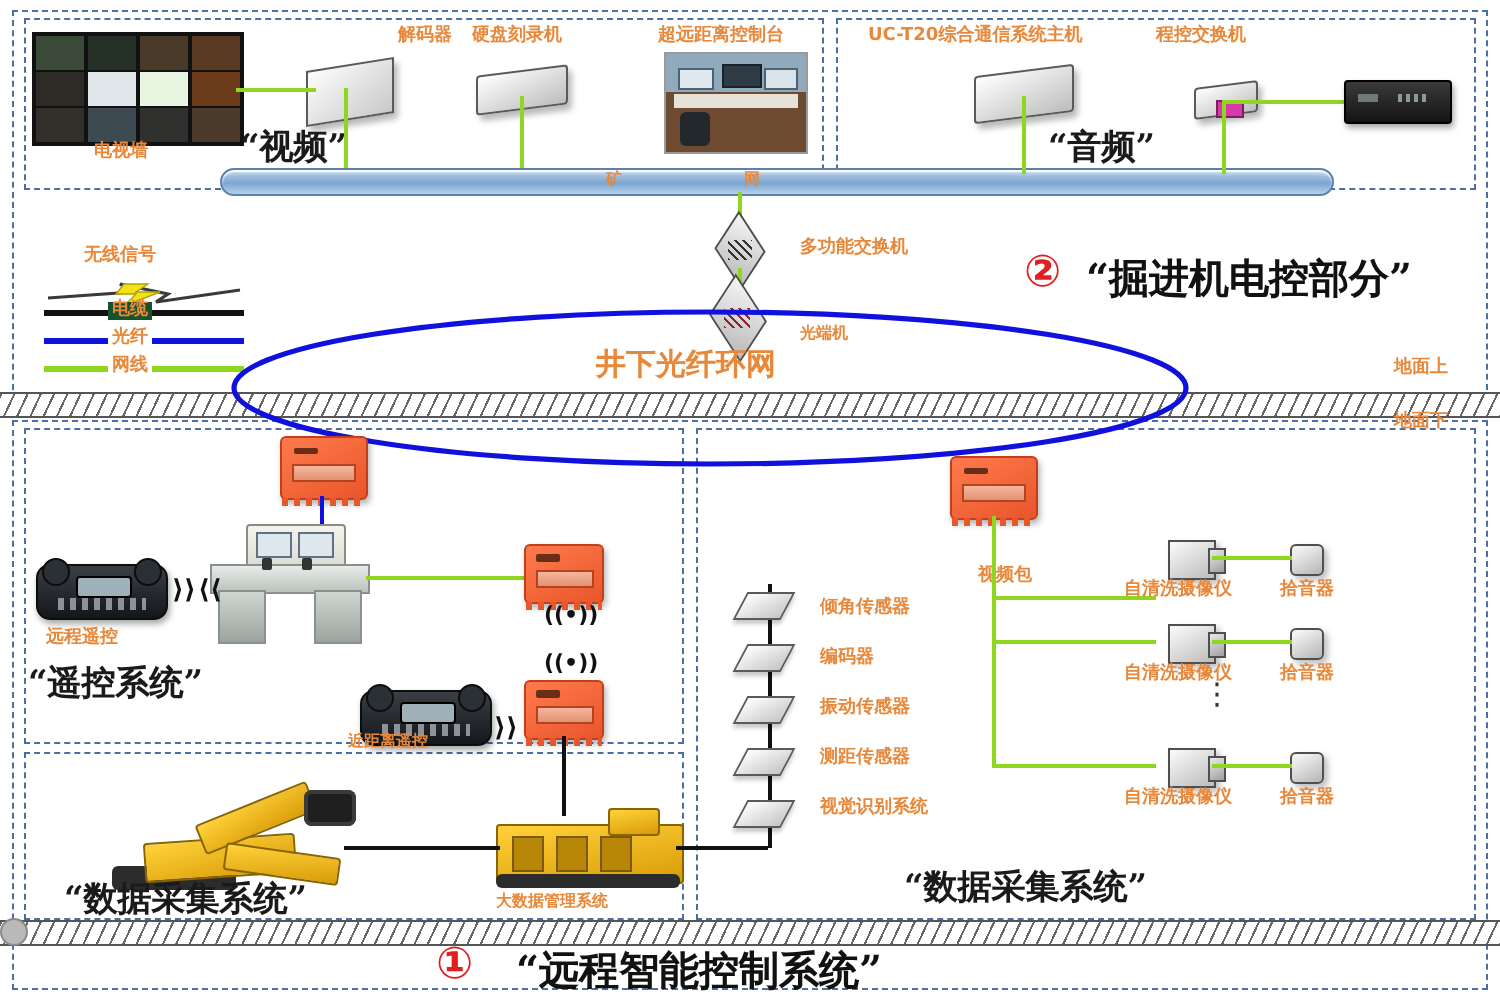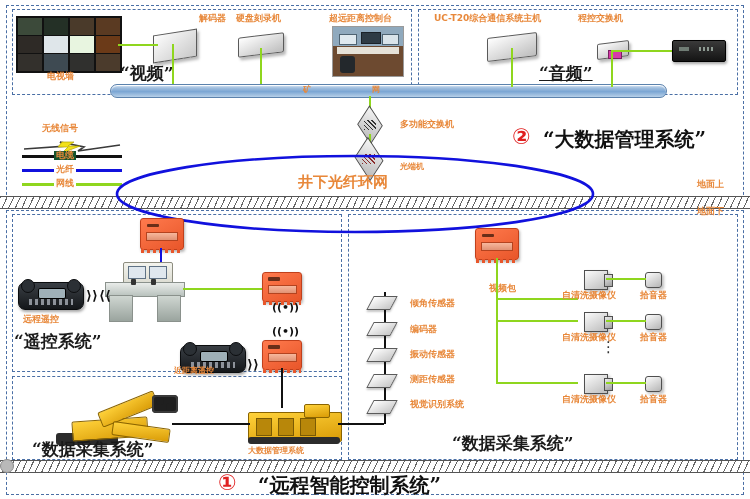--- a/index.html
+++ b/index.html
@@ -201,40 +201,40 @@
   <div class="line-v" style="left:611px;top:52px;height:35px;"></div>
   <div class="line-h" style="left:611px;top:50px;width:75px;"></div>
 
   <div class="abs" style="left:672px;top:40px;width:52px;height:20px;background:linear-gradient(180deg,#3a3a3a,#141414);
               border:1px solid #000;border-radius:2px;box-shadow:1px 2px 3px rgba(0,0,0,.35);">
     <div class="abs" style="left:6px;top:6px;width:10px;height:4px;background:#6f7c74;"></div>
     <div class="abs" style="left:26px;top:6px;width:14px;height:4px;
          background:repeating-linear-gradient(90deg,#8d9a92 0 2px,transparent 2px 4px);"></div>
   </div>
 
-  <div class="title-cn" style="left:539px;top:62px;text-decoration:underline;">“音频”</div>
+  <div class="title-cn" style="left:524px;top:62px;">“音频”</div>
 
   <div class="line-v" style="left:369px;top:96px;height:25px;"></div>
   <div class="switchcube" style="left:358px;top:114px;width:24px;height:22px;">
     <div class="face"></div>
     <div class="abs" style="left:6px;top:6px;width:12px;height:10px;
          background:repeating-linear-gradient(45deg,#333 0 1px,transparent 1px 3px);"></div>
   </div>
   <div class="lbl lbl-org" style="left:400px;top:120px;">多功能交换机</div>
 
   <div class="line-v" style="left:369px;top:134px;height:26px;"></div>
   <div class="switchcube" style="left:355px;top:147px;width:28px;height:24px;">
     <div class="face"></div>
     <div class="abs" style="left:7px;top:7px;width:13px;height:10px;
          background:repeating-linear-gradient(45deg,#8a2b2b 0 1px,transparent 1px 3px);"></div>
   </div>
   <div class="lbl lbl-org-sm" style="left:400px;top:163px;">光端机</div>
 
   <div class="circnum" style="left:512px;top:124px;">②</div>
-  <div class="title-big" style="left:543px;top:126px;">“大数据管理系统”</div>
+  <div class="title-big" style="left:543px;top:126px;">“掘进机电控部分”</div>
 
   <div class="lbl lbl-org" style="left:42px;top:124px;">无线信号</div>
   <div class="bolt" style="left:22px;top:139px;width:100px;height:14px;">
     <svg width="100" height="14" viewBox="0 0 100 14">
       <path d="M2 9 L44 6 L38 2 L62 7 L56 11 L98 5" fill="none" stroke="#3a3a3a" stroke-width="1.6"></path>
       <path d="M40 2 L52 2 L46 6 L58 6 L40 13 L46 7 L36 7 Z" fill="#F2E11B" stroke="#b3a300" stroke-width=".7"></path>
     </svg>
   </div>
 
   <div class="leg-line" style="left:22px;top:155px;width:100px;background:#111;"></div>
@@ -335,21 +335,21 @@
   <div class="line-h-blk" style="left:338px;top:423px;width:46px;"></div>
 
   <div class="abs" style="left:368px;top:292px;width:34px;height:132px;">
     <div class="line-v-blk" style="left:16px;top:0px;height:132px;"></div>
     <div class="sensor" style="left:2px;top:4px;"></div>
     <div class="sensor" style="left:2px;top:30px;"></div>
     <div class="sensor" style="left:2px;top:56px;"></div>
     <div class="sensor" style="left:2px;top:82px;"></div>
     <div class="sensor" style="left:2px;top:108px;"></div>
   </div>
-  <div class="lbl lbl-org" style="left:410px;top:300px;font-family:Liberation Mono, monospace;">倾角传感器</div>
+  <div class="lbl lbl-org" style="left:410px;top:300px;">倾角传感器</div>
   <div class="lbl lbl-org" style="left:410px;top:325px;">编码器</div>
   <div class="lbl lbl-org" style="left:410px;top:350px;">振动传感器</div>
   <div class="lbl lbl-org" style="left:410px;top:375px;">测距传感器</div>
   <div class="lbl lbl-org" style="left:410px;top:400px;">视觉识别系统</div>
 
   <div class="lbl lbl-org" style="left:489px;top:284px;">视频包</div>
   <div class="line-v" style="left:496px;top:258px;height:62px;"></div>
   <div class="line-h" style="left:496px;top:298px;width:82px;"></div>
   <div class="line-h" style="left:496px;top:320px;width:82px;"></div>
   <div class="line-v" style="left:496px;top:320px;height:62px;"></div>

